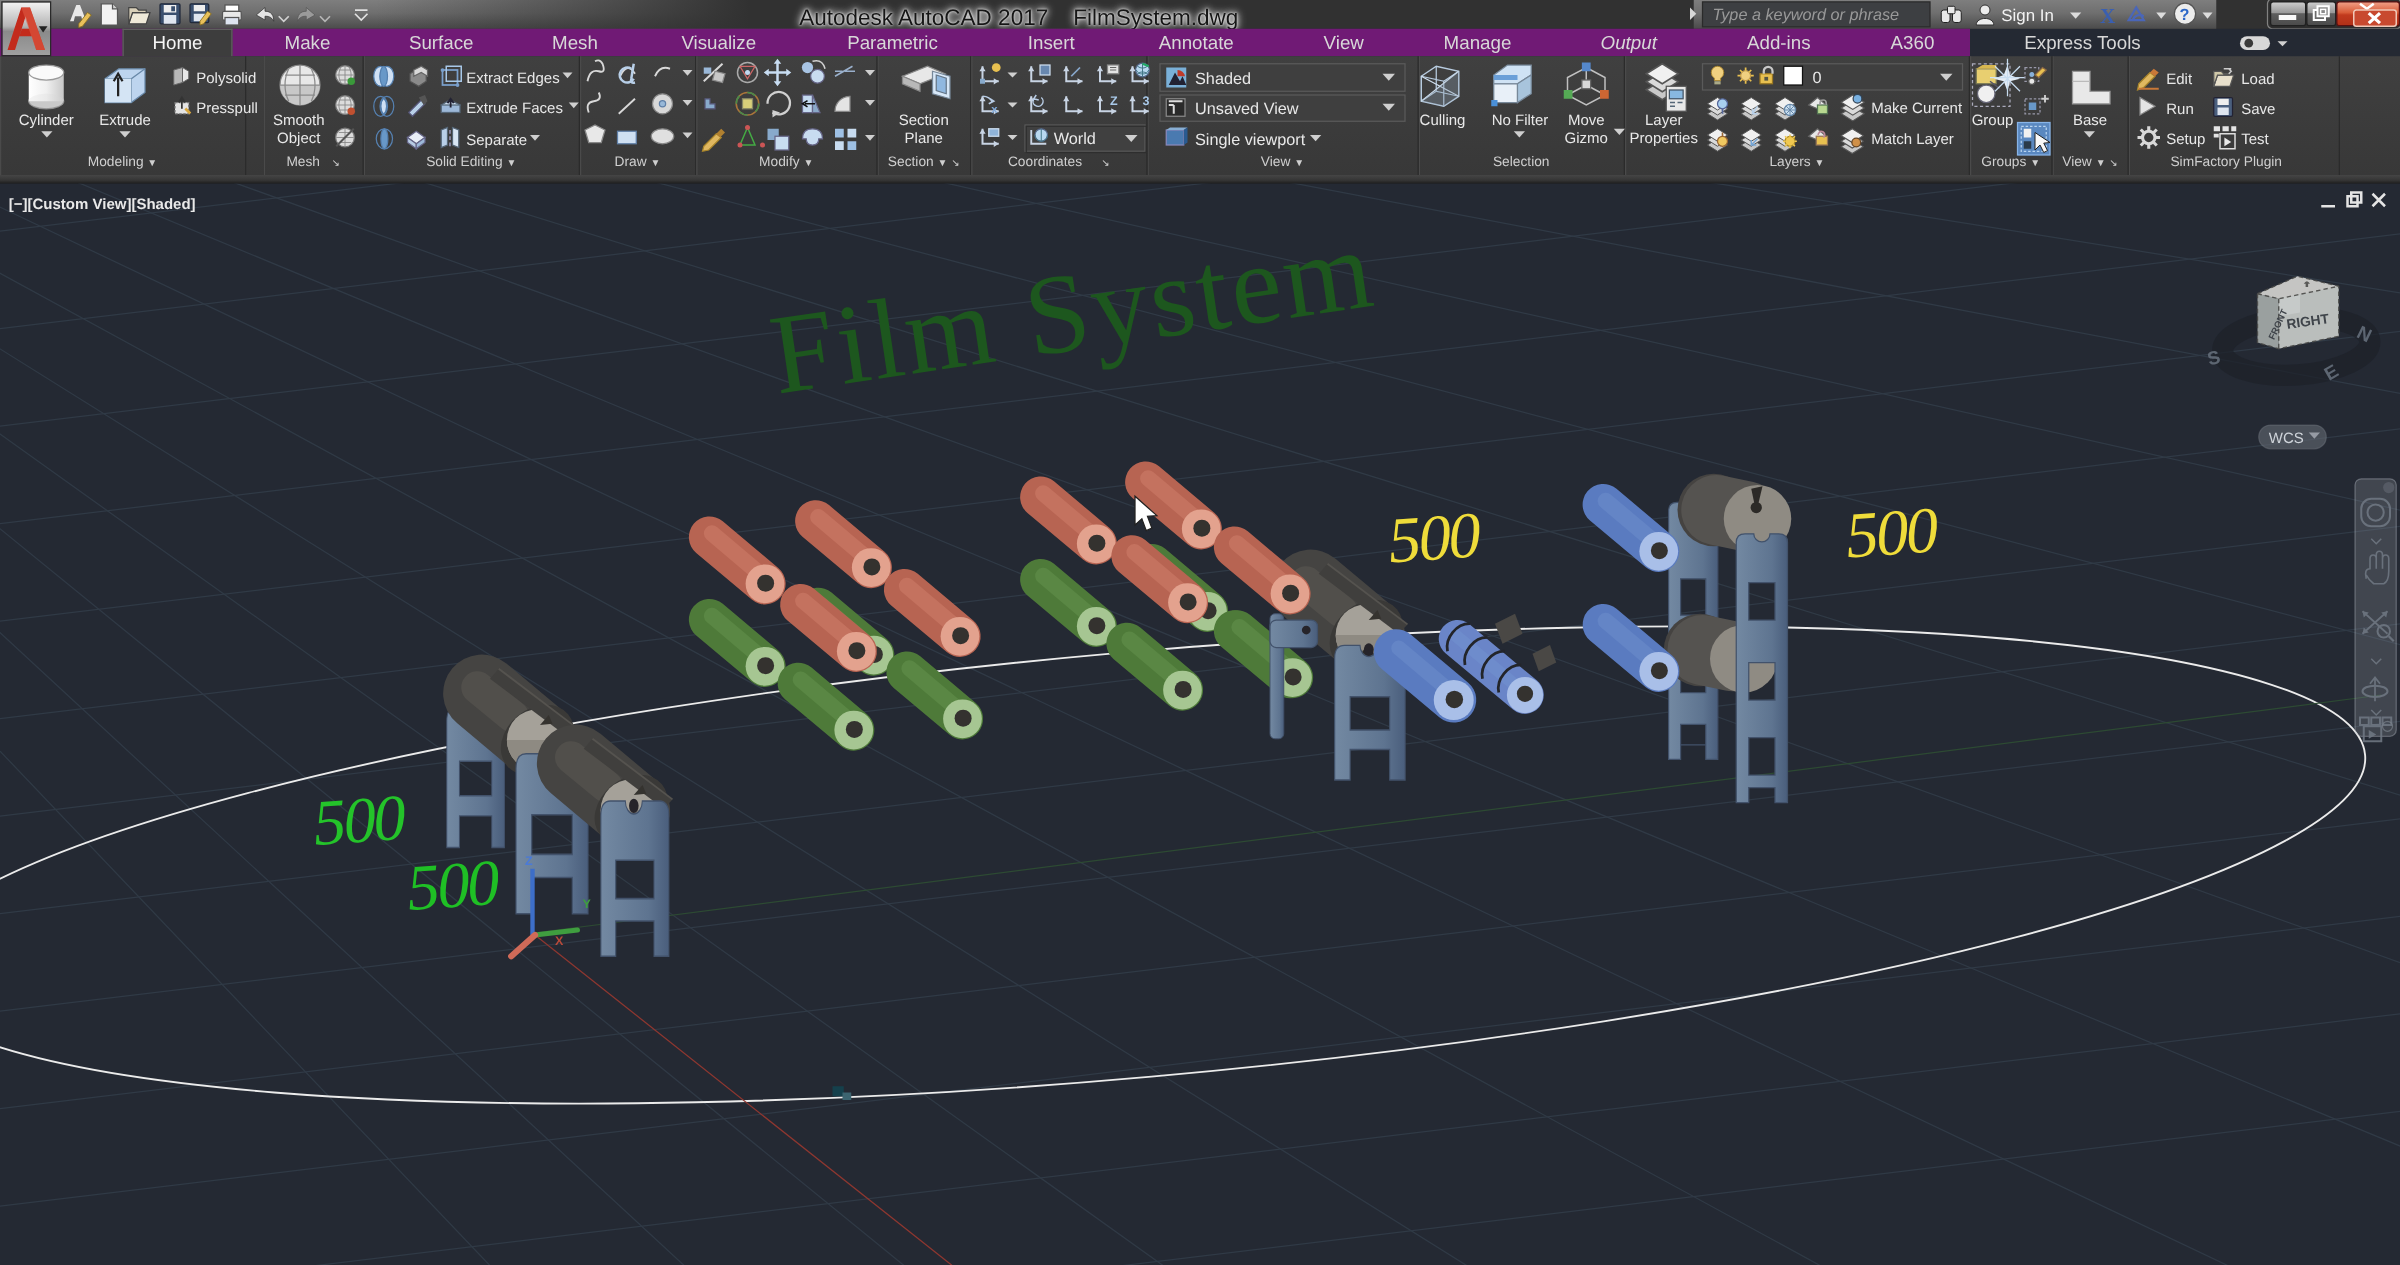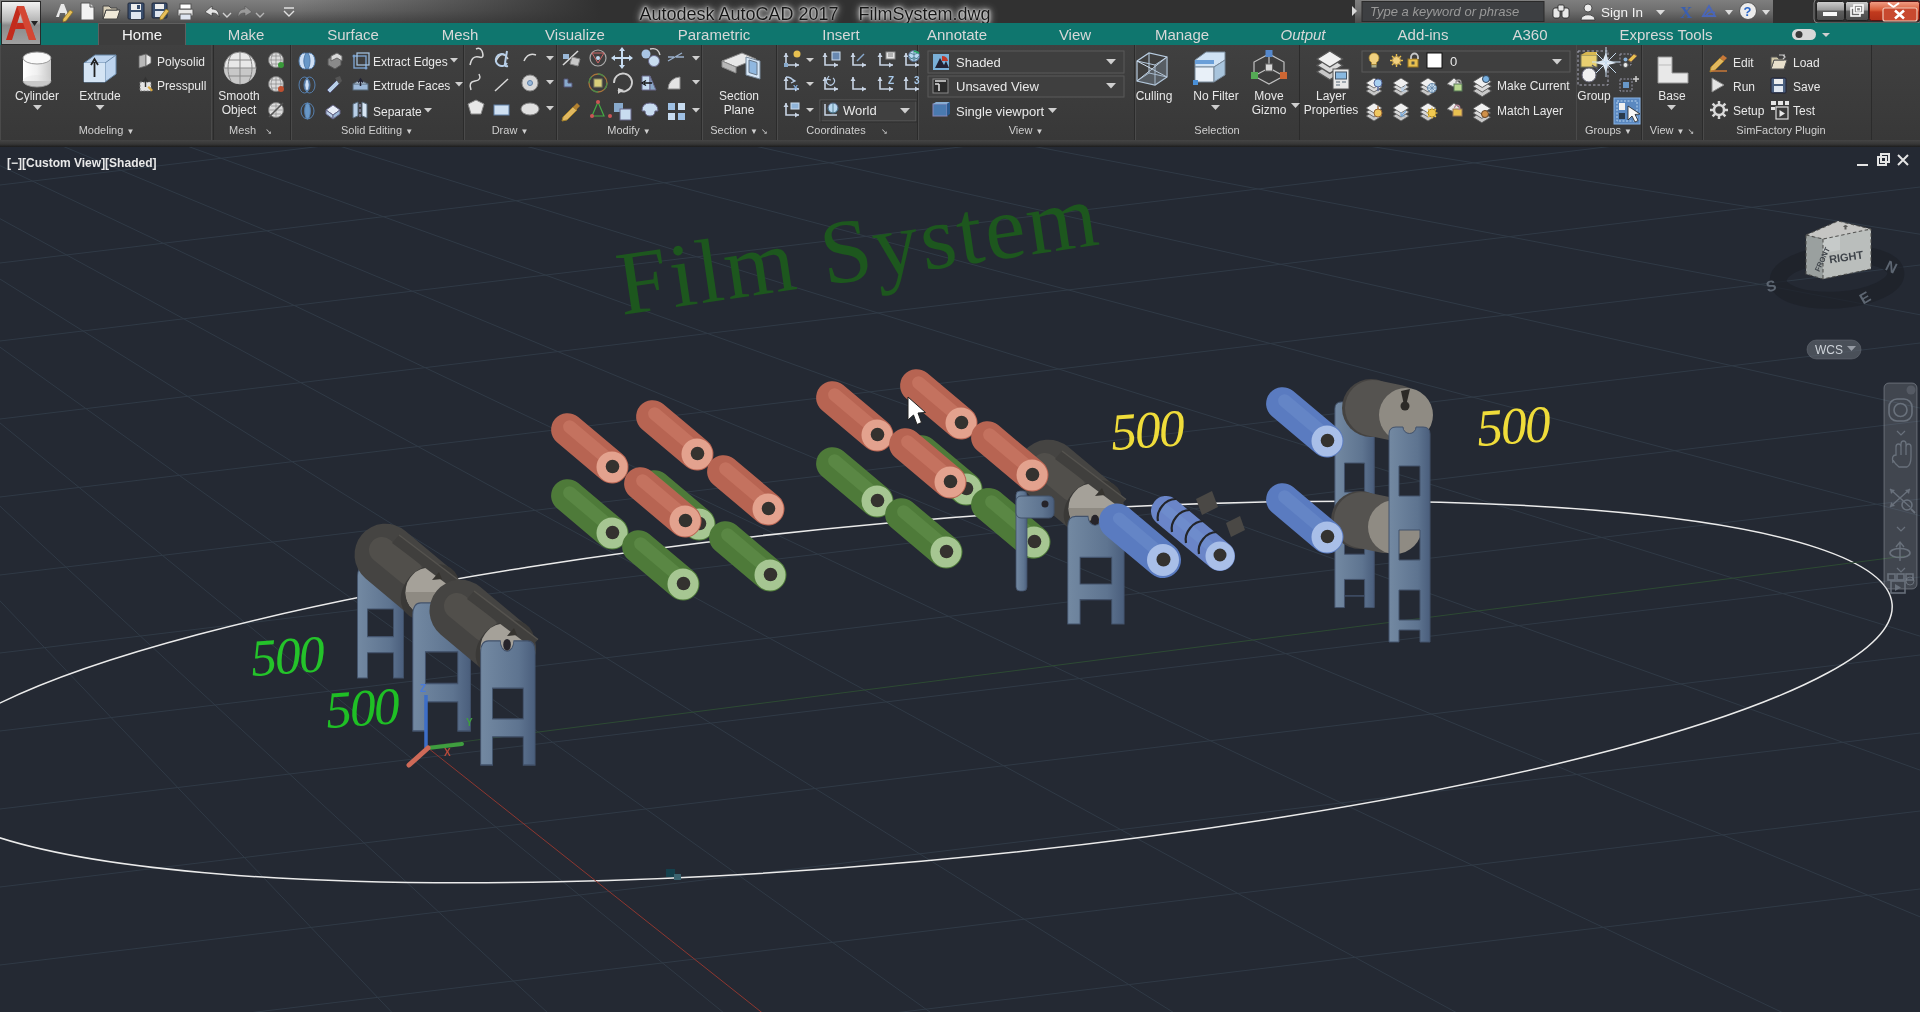--- a/index.html
+++ b/index.html
@@ -14,21 +14,21 @@
       linear-gradient(#7e7e7e,#6f6f6f 45%,#4b4b4b); }
   #infograd { position:absolute; left:1355px; top:0; width:418px; height:23px;
     background:linear-gradient(#7e7e7e,#6f6f6f 45%,#4b4b4b); }
   #alogo { position:absolute; left:1px; top:1px; width:40px; height:44px; z-index:50;
     background:linear-gradient(#f2f2f2,#b5b5b5 45%,#8a8a8a 55%,#a0a0a0);
     border:1px solid #2a2a2a; }
   #title { position:absolute; left:620px; top:4px; width:390px; text-align:center;
     color:#161616; font-size:18px; text-shadow:0 0 5px #fff, 0 0 2px #fff, 0 0 8px #eee; }
 
   
-  #tabrow { position:absolute; left:0; top:23px; width:1920px; height:22px; background:#0f766e; }
+  #tabrow { position:absolute; left:0; top:23px; width:1576px; height:22px; background:#701a75; }
   .tab { position:absolute; top:0; height:22px; color:#d8d8d8; font-size:15px;
     display:flex; align-items:center; justify-content:center; }
   .tab.active { background:#3d3d3d; border:1px solid #5f5f5f; border-bottom:none; color:#f5f5f5; }
 
   
   #ribbon { position:absolute; left:0; top:45px; width:1920px; height:95px;
     background:linear-gradient(#404040,#383838); }
   #ribbon .panel { position:absolute; top:0; height:95px; border-right:1px solid #2b2b2b;
     box-shadow:inset 1px 0 0 #4a4a4a; }
   #ribbon .plabel { position:absolute; top:77px; left:0; right:0; height:18px;
@@ -177,21 +177,21 @@
     <div class="tab" style="left:1375px; width:96px;">Add-ins</div>
     <div class="tab" style="left:1494px; width:72px;">A360</div>
     <div class="tab" style="left:1595px; width:142px;">Express Tools</div>
     <svg style="position:absolute;left:1790px;top:4px" width="50" height="16">
       <rect x="2" y="2" width="24" height="11" rx="5.5" fill="#d8d8d8"></rect>
       <circle cx="9" cy="7.5" r="3.5" fill="#3a3a3a"></circle>
       <path d="M32 6 l4 4 l4 -4 z" fill="#d0d0d0"></path>
     </svg>
   </div>
   <div id="ribbon">
-    <div class="panel" style="left:0;width:214px;">
+    <div class="panel" style="left:0;width:197px;">
         <div class="plabel">Modeling <span class="dd">▼</span></div>
       </div>
     <div class="panel" style="left:211px;width:80px;">
         <div class="plabel">Mesh&nbsp;&nbsp;&nbsp;<span class="dd">↘</span></div>
       </div>
     <div class="panel" style="left:291px;width:173px;">
         <div class="plabel">Solid Editing <span class="dd">▼</span></div>
       </div>
     <div class="panel" style="left:464px;width:93px;">
         <div class="plabel">Draw <span class="dd">▼</span></div>
@@ -203,20 +203,23 @@
         <div class="plabel">Section <span class="dd">▼</span>&nbsp;<span class="dd">↘</span></div>
       </div>
     <div class="panel" style="left:777px;width:141px;">
         <div class="plabel">Coordinates&nbsp;&nbsp;&nbsp;&nbsp;&nbsp;<span class="dd">↘</span></div>
       </div>
     <div class="panel" style="left:918px;width:217px;">
         <div class="plabel">View <span class="dd">▼</span></div>
       </div>
     <div class="panel" style="left:1135px;width:165px;">
         <div class="plabel">Selection</div>
+      </div>
+    <div class="panel" style="left:1300px;width:276px;">
+        <div class="plabel">Layers <span class="dd">▼</span></div>
       </div>
     <div class="panel" style="left:1576px;width:66px;">
         <div class="plabel">Groups <span class="dd">▼</span></div>
       </div>
     <div class="panel" style="left:1642px;width:61px;">
         <div class="plabel">View <span class="dd">▼</span> <span class="dd">↘</span></div>
       </div>
     <div class="panel" style="left:1703px;width:169px;">
         <div class="plabel" style="padding-right:30px;margin-left:18px;">SimFactory Plugin</div>
       </div>

